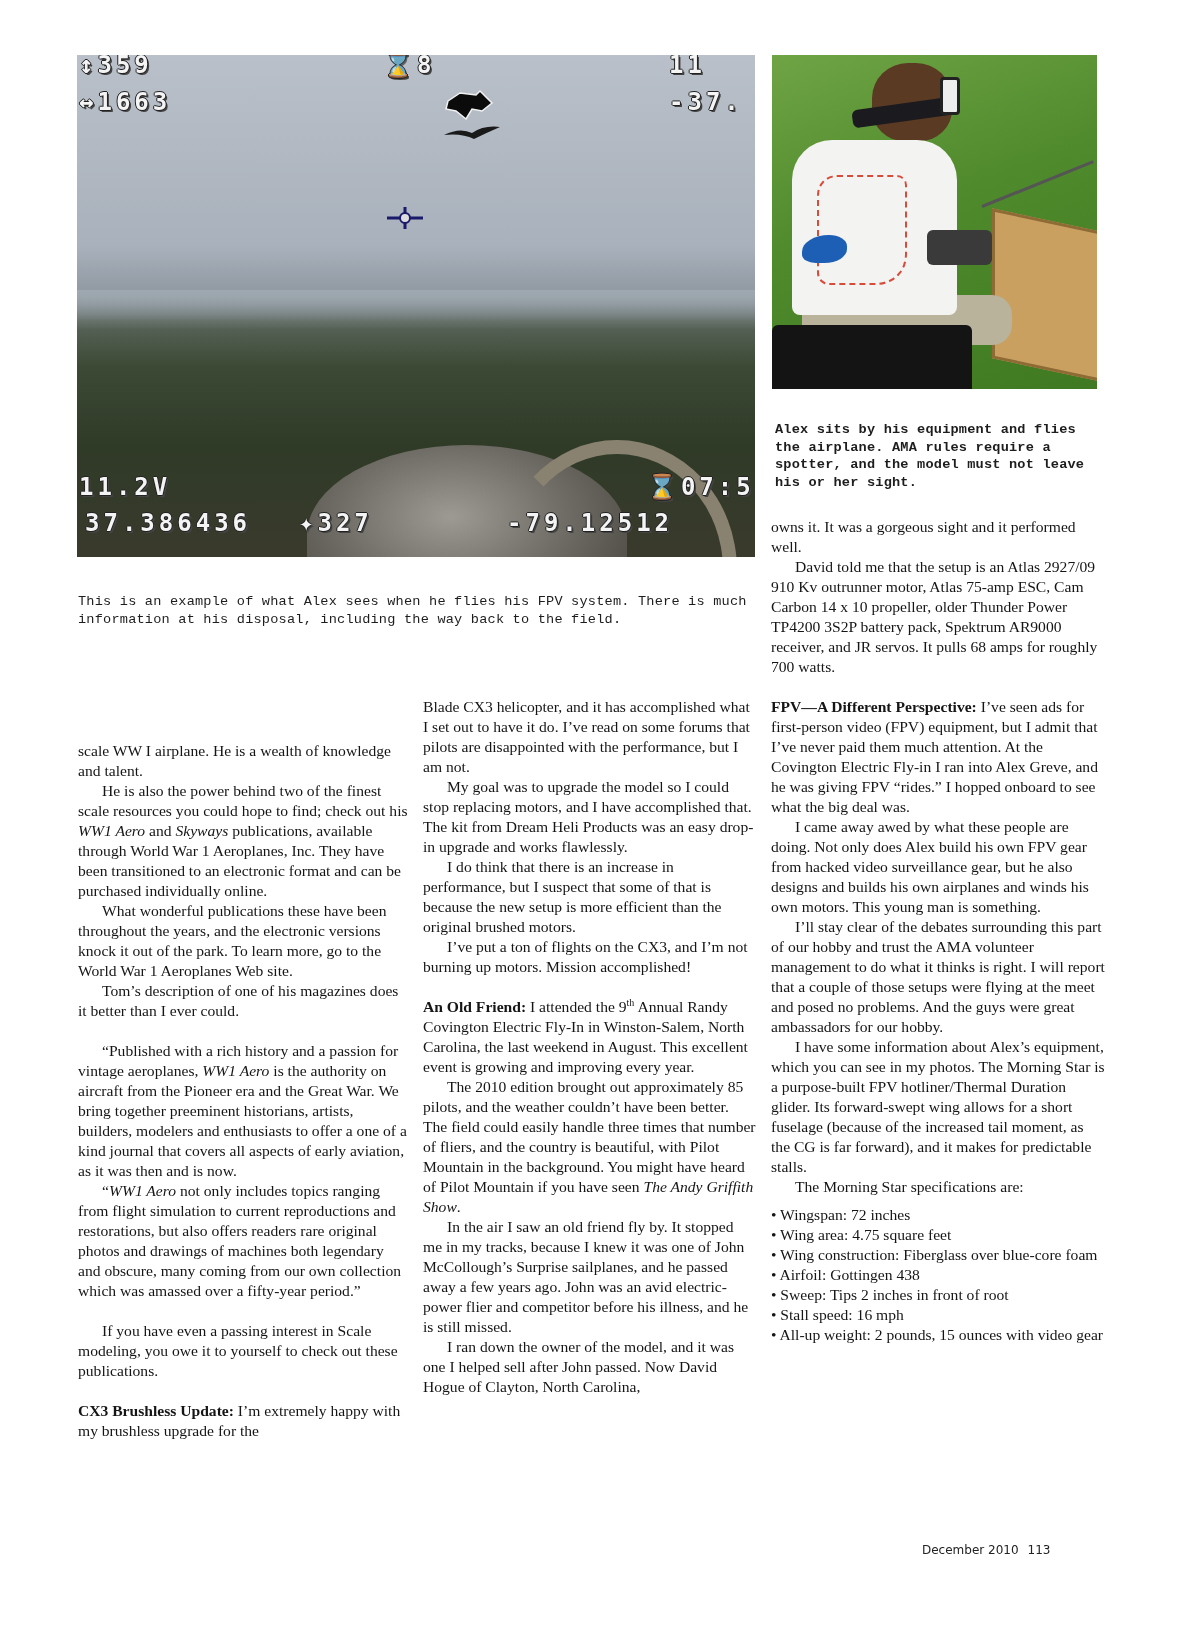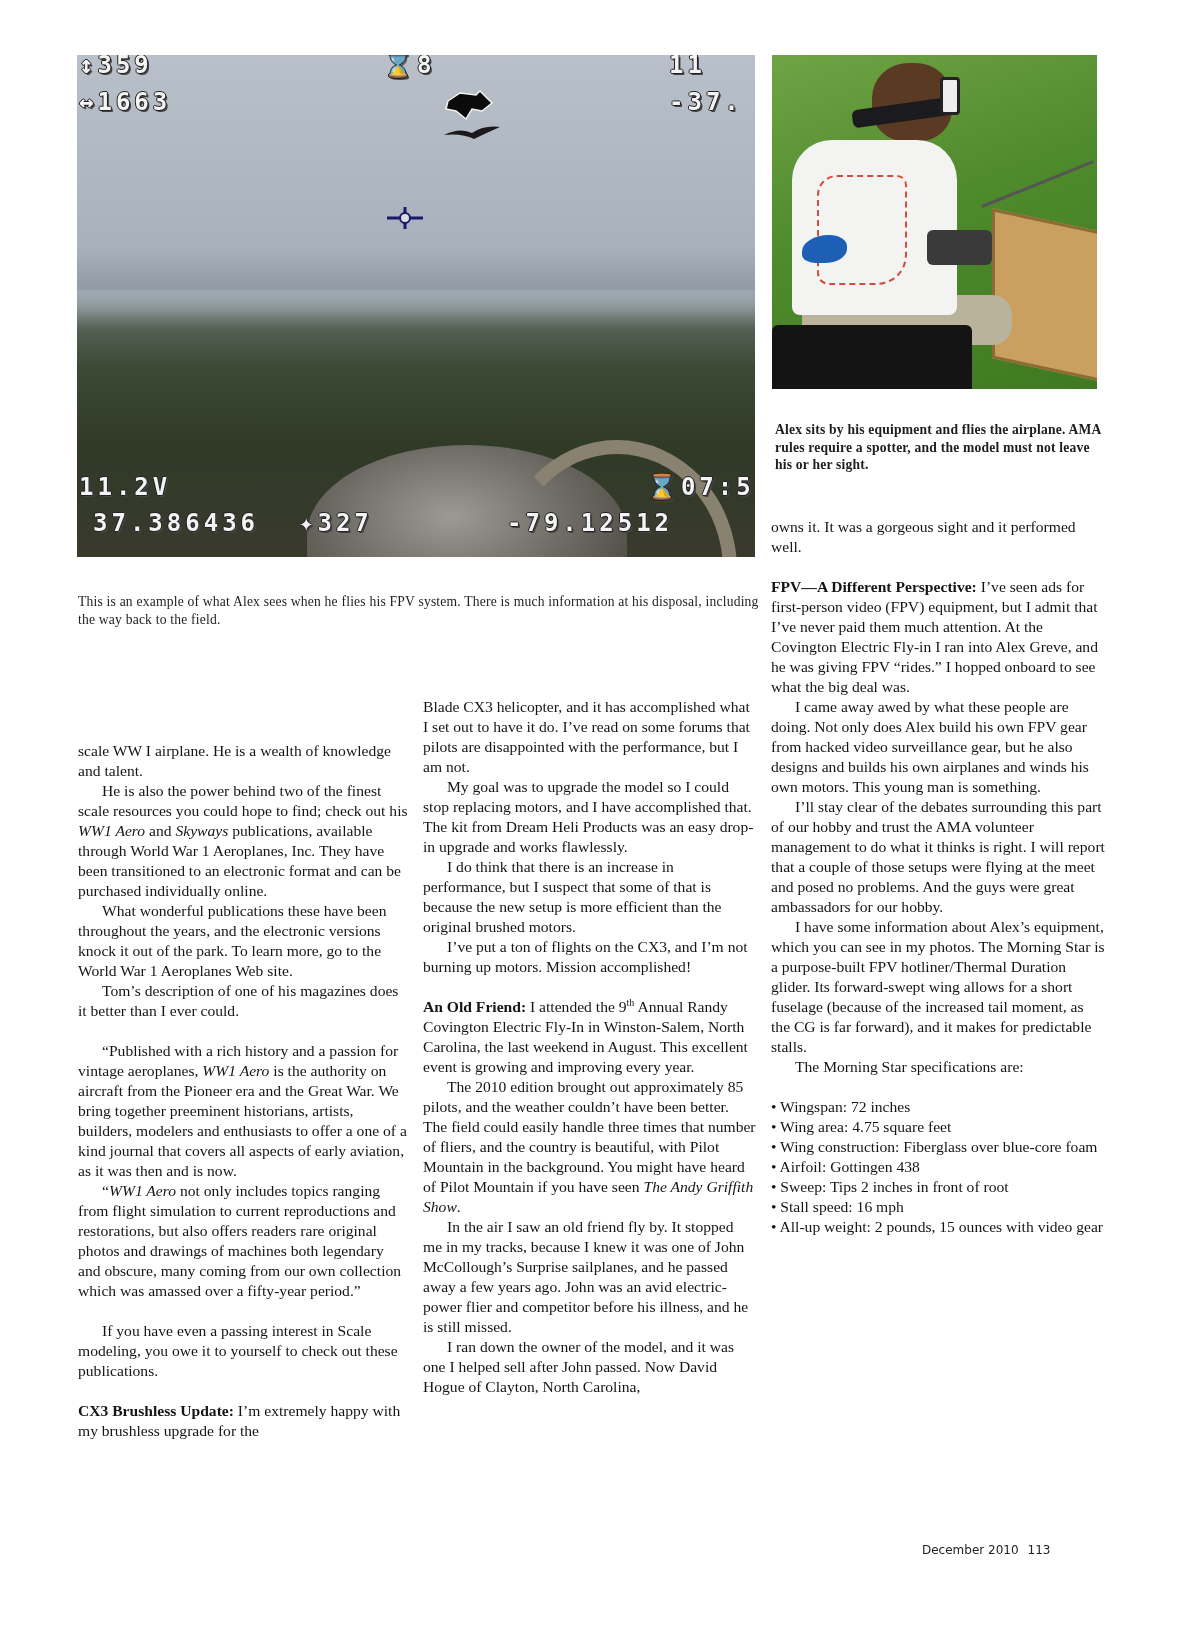--- a/index.html
+++ b/index.html
@@ -38,21 +38,21 @@
     border-radius: 20px; background: #b8b39a; }
   #pilot-photo .box { position: absolute; left: 0px; top: 270px; width: 200px; height: 70px;
     background: #141414; border-radius: 6px; }
   #pilot-photo .case { position: absolute; left: 220px; top: 165px; width: 110px; height: 150px;
     background: #c9a060; transform: skewY(12deg); border: 3px solid #8e6b35; }
   #pilot-photo .tx { position: absolute; left: 155px; top: 175px; width: 65px; height: 35px;
     background: #3a3a3a; border-radius: 6px; }
   #pilot-photo .antenna { position: absolute; left: 210px; top: 150px; width: 120px; height: 3px;
     background: #555; transform: rotate(-22deg); transform-origin: left center; }
 
-  .caption { position: absolute; font-family: Liberation Serif, serif; font-size: 13.6px;
+  .caption { position: absolute; font-family: Liberation Mono, monospace; font-size: 13.6px;
     line-height: 17.5px; color: #1d1d1d; letter-spacing: 0.2px; }
   #fpv-caption { left: 78px; top: 593px; width: 690px; }
   #pilot-caption { left: 775px; top: 421px; width: 330px; font-weight: bold; }
 
   .column { position: absolute; font-size: 15.6px; line-height: 20px; color: #151515; }
   .column p { text-indent: 0; }
   .column p.ind { text-indent: 24px; }
   .column p.gap { margin-top: 20px; }
   .column .head { font-weight: bold; }
   .column .it { font-style: italic; }
@@ -84,21 +84,21 @@
   <div class="canopy"></div>
   <div class="tube"></div>
 
   <div class="osd" style="left:2px;top:-4px">↕<span>359</span></div>
   <div class="osd" style="left:2px;top:33px">↔<span>1663</span></div>
   <div class="osd" style="left:306px;top:-4px">⌛<span>8</span></div>
   <div class="osd" style="left:592px;top:-4px">11</div>
   <div class="osd" style="left:592px;top:33px">-37.</div>
   <div class="osd" style="left:2px;top:418px">11.2V</div>
   <div class="osd" style="left:570px;top:418px"><span>⌛</span><span>07:5</span></div>
-  <div class="osd" style="left:16px;top:454px">37.386436</div>
+  <div class="osd" style="left:8px;top:454px">37.386436</div>
   <div class="osd" style="left:222px;top:454px"><span>✦</span><span>327</span></div>
   <div class="osd" style="left:430px;top:454px">-79.12512</div>
 </div>
 
 <div id="pilot-photo" class="photo">
   <div class="case"></div>
   <div class="head"></div>
   <div class="goggle"></div>
   <div class="goggle-lens"></div>
   <div class="shorts"></div>
@@ -130,26 +130,27 @@
   <p class="ind">I do think that there is an increase in performance, but I suspect that some of that is because the new setup is more efficient than the original brushed motors.</p>
   <p class="ind">I’ve put a ton of flights on the CX3, and I’m not burning up motors. Mission accomplished!</p>
   <p class="gap"><span class="head">An Old Friend:</span><span> I attended the 9</span><sup>th</sup><span> Annual Randy Covington Electric Fly-In in Winston-Salem, North Carolina, the last weekend in August. This excellent event is growing and improving every year.</span></p>
   <p class="ind"><span>The 2010 edition brought out approximately 85 pilots, and the weather couldn’t have been better. The field could easily handle three times that number of fliers, and the country is beautiful, with Pilot Mountain in the background. You might have heard of Pilot Mountain if you have seen </span><span class="it">The Andy Griffith Show</span><span>.</span></p>
   <p class="ind">In the air I saw an old friend fly by. It stopped me in my tracks, because I knew it was one of John McCollough’s Surprise sailplanes, and he passed away a few years ago. John was an avid electric-power flier and competitor before his illness, and he is still missed.</p>
   <p class="ind">I ran down the owner of the model, and it was one I helped sell after John passed. Now David Hogue of Clayton, North Carolina,</p>
 </div>
 
 <div id="col-3" class="column">
   <p>owns it. It was a gorgeous sight and it performed well.</p>
+  <p class="ind">David told me that the setup is an Atlas 2927/09 910 Kv outrunner motor, Atlas 75-amp ESC, Cam Carbon 14 x 10 propeller, older Thunder Power TP4200 3S2P battery pack, Spektrum AR9000 receiver, and JR servos. It pulls 68 amps for roughly 700 watts.</p>
   <p class="gap"><span class="head">FPV—A Different Perspective:</span><span> I’ve seen ads for first-person video (FPV) equipment, but I admit that I’ve never paid them much attention. At the Covington Electric Fly-in I ran into Alex Greve, and he was giving FPV “rides.” I hopped onboard to see what the big deal was.</span></p>
   <p class="ind">I came away awed by what these people are doing. Not only does Alex build his own FPV gear from hacked video surveillance gear, but he also designs and builds his own airplanes and winds his own motors. This young man is something.</p>
   <p class="ind">I’ll stay clear of the debates surrounding this part of our hobby and trust the AMA volunteer management to do what it thinks is right. I will report that a couple of those setups were flying at the meet and posed no problems. And the guys were great ambassadors for our hobby.</p>
   <p class="ind">I have some information about Alex’s equipment, which you can see in my photos. The Morning Star is a purpose-built FPV hotliner/Thermal Duration glider. Its forward-swept wing allows for a short fuselage (because of the increased tail moment, as the CG is far forward), and it makes for predictable stalls.</p>
   <p class="ind">The Morning Star specifications are:</p>
-  <ul class="gap" style="margin-top:20px">
+  <ul class="gap" style="margin-top:8px">
     <li>• Wingspan: 72 inches</li>
     <li>• Wing area: 4.75 square feet</li>
     <li>• Wing construction: Fiberglass over blue-core foam</li>
     <li>• Airfoil: Gottingen 438</li>
     <li>• Sweep: Tips 2 inches in front of root</li>
     <li>• Stall speed: 16 mph</li>
     <li>• All-up weight: 2 pounds, 15 ounces with video gear</li>
   </ul>
 </div>
 

